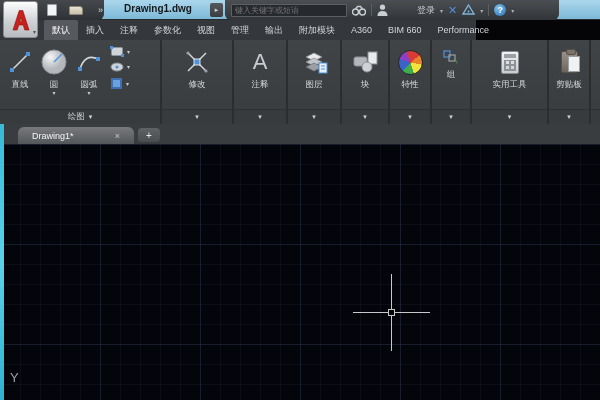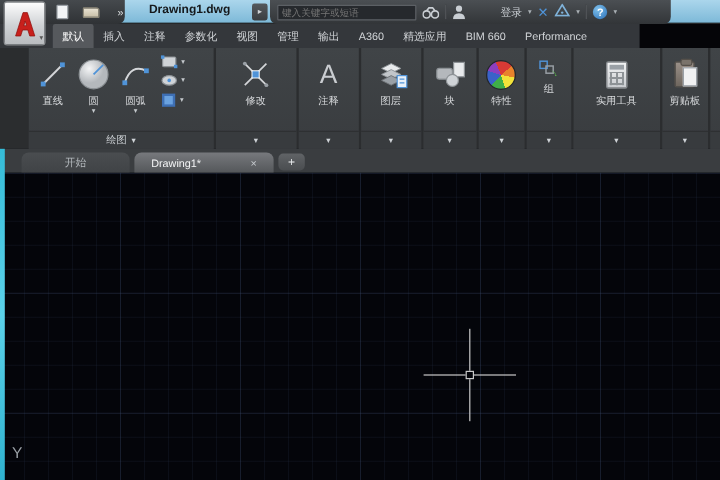--- a/index.html
+++ b/index.html
@@ -32,21 +32,21 @@
     color:#9aa0a6;font-size:8px;padding:0 3px;border-radius:1px;}
   .binoculars svg,.person svg{display:block;}
   .ic-sep{width:1px;height:12px;background:#202225;border-right:1px solid #5a5e62;}
   .signin-label{color:#c9ced3;font-size:9px;margin-left:24px;}
   .mini-caret{color:#aab0b5;font-size:6px;}
   .exchange-x{color:#4f93d8;font-weight:bold;font-size:11px;}
   .help-circle{width:12px;height:12px;border-radius:50%;background:radial-gradient(circle at 35% 30%,#7fc0ea,#2a6fb8);
     color:#fff;font-size:9px;font-weight:bold;display:flex;align-items:center;justify-content:center;}
 
   
-  .ribbon-tabs{position:absolute;left:0;top:20px;width:533px;height:20px;background:#34373b;
+  .ribbon-tabs{position:absolute;left:0;top:20px;width:476px;height:20px;background:#34373b;
     display:flex;align-items:stretch;padding-left:44px;}
   .rtab{padding:0 8px;display:flex;align-items:center;font-size:9px;color:#d2d5d8;white-space:nowrap;}
   .rtab.active{background:#56595d;color:#ffffff;border-radius:2px 2px 0 0;}
 
   
   .ribbon{position:absolute;left:0;top:40px;width:600px;height:84px;background:#2b2d2f;
     display:flex;gap:2px;}
   .panel{background:linear-gradient(#404447,#393c3f);display:flex;flex-direction:column;}
   .panel-body{flex:1;display:flex;align-items:flex-start;justify-content:center;padding-top:3px;}
   .panel-footer{height:15px;background:#383b3e;border-top:1px solid #2e3032;
@@ -162,29 +162,29 @@
   </div>
 
   <div class="ribbon-tabs">
     <div class="rtab active">默认</div>
     <div class="rtab">插入</div>
     <div class="rtab">注释</div>
     <div class="rtab">参数化</div>
     <div class="rtab">视图</div>
     <div class="rtab">管理</div>
     <div class="rtab">输出</div>
+    <div class="rtab">附加模块</div>
     <div class="rtab">A360</div>
-    <div class="rtab">精选应用</div>
     <div class="rtab">BIM 660</div>
     <div class="rtab">Performance</div>
   </div>
 
   <div class="ribbon">
 
-    <div class="panel" style="width:160px;margin-left:24px;">
+    <div class="panel" style="width:160px;">
       <div class="panel-body" style="justify-content:flex-start;padding-left:4px;">
         <div class="big-tool" style="width:32px;">
           <span class="icon-box">
             <svg width="22" height="22" viewBox="0 0 22 22">
               <line x1="3" y1="19" x2="19" y2="3" stroke="#d4d6d9" stroke-width="1.6"></line>
               <rect x="1" y="17" width="4" height="4" fill="#4f93d8"></rect>
               <rect x="17" y="1" width="4" height="4" fill="#4f93d8"></rect>
             </svg>
           </span>
           <span class="tool-label">直线</span>
@@ -383,23 +383,20 @@
       </div>
     </div>
 
     <div class="panel" style="flex:1;min-width:8px;">
       <div class="panel-body"></div>
       <div class="panel-footer"></div>
     </div>
   </div>
 
   <div class="filetabs">
-    <div class="ftab start">
-      <span>开始</span>
-    </div>
     <div class="ftab active">
       <span>Drawing1*</span>
       <span class="close-x">×</span>
     </div>
     <div class="newtab-btn">+</div>
   </div>
 
   <div class="canvas">
     <div class="cross-h"></div>
     <div class="cross-v"></div>

